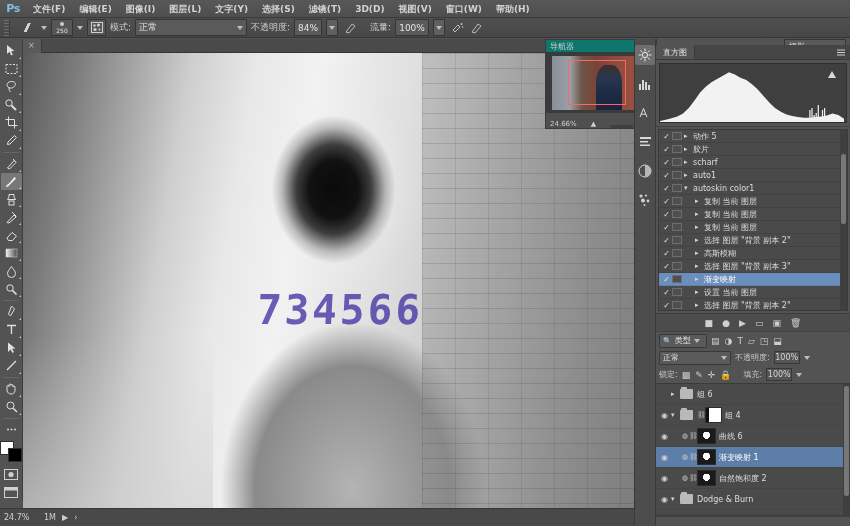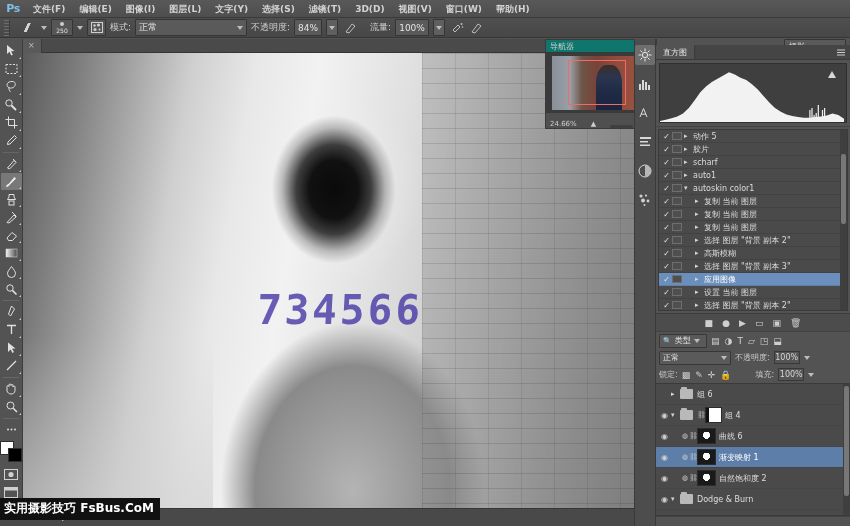--- a/index.html
+++ b/index.html
@@ -570,21 +570,20 @@
       <span>▲</span>
     </div>
   </div>
 
   <div class="statusbar">
     <span class="status-zoom">24.7%</span>
     <span>1M</span>
     <span>▶</span>
     <span>›</span>
   </div>
-  <div class="wm-fsbus">实用摄影技巧 FsBus.CoM</div>
 
   <div class="icon-rail">
     <div class="rail-btn active">
       <svg width="14" height="14" viewBox="0 0 14 14">
         <circle cx="7" cy="7" r="2.6" fill="none" stroke="#e8e8e8"></circle>
         <path d="M7 0.5v3M7 10.5v3M0.5 7h3M10.5 7h3M2.4 2.4l2 2M9.6 9.6l2 2M11.6 2.4l-2 2M4.4 9.6l-2 2" stroke="#e8e8e8"></path>
       </svg>
     </div>
     <div class="rail-btn">
       <svg width="14" height="12" viewBox="0 0 14 12">
@@ -727,21 +726,21 @@
                 <span class="sqr"></span>
                 <span class="indent" style="width:11px"></span>
                 <span class="arw">▸</span>
                 <span>选择 图层 "背景 副本 3"</span>
               </div>
               <div class="lrow sel">
                 <span class="chk">✓</span>
                 <span class="sqr"></span>
                 <span class="indent" style="width:11px"></span>
                 <span class="arw">▸</span>
-                <span>应用图像</span>
+                <span>渐变映射</span>
               </div>
               <div class="lrow">
                 <span class="chk">✓</span>
                 <span class="sqr"></span>
                 <span class="indent" style="width:11px"></span>
                 <span class="arw">▸</span>
                 <span>设置 当前 图层</span>
               </div>
               <div class="lrow">
                 <span class="chk">✓</span>
@@ -795,21 +794,21 @@
       </div>
 
       <div class="lp-row">
         <span class="lp-small">锁定:</span>
         <span class="lp-icons">
           <span>▩</span>
           <span>✎</span>
           <span>✛</span>
           <span>🔒</span>
         </span>
-        <span class="lp-small" style="margin-left:20px">填充:</span>
+        <span class="lp-small" style="margin-left:8px">填充:</span>
         <span class="lp-valbox">100%</span>
         <span class="tri-down"></span>
       </div>
 
       <div class="list" style="height:133px;border-left:none;border-right:none">
         <div id="layer-rows">
             <div class="layer-row">
               <span class="eye"></span>
               <span class="arw">▸</span>
               <span class="folder"></span>

